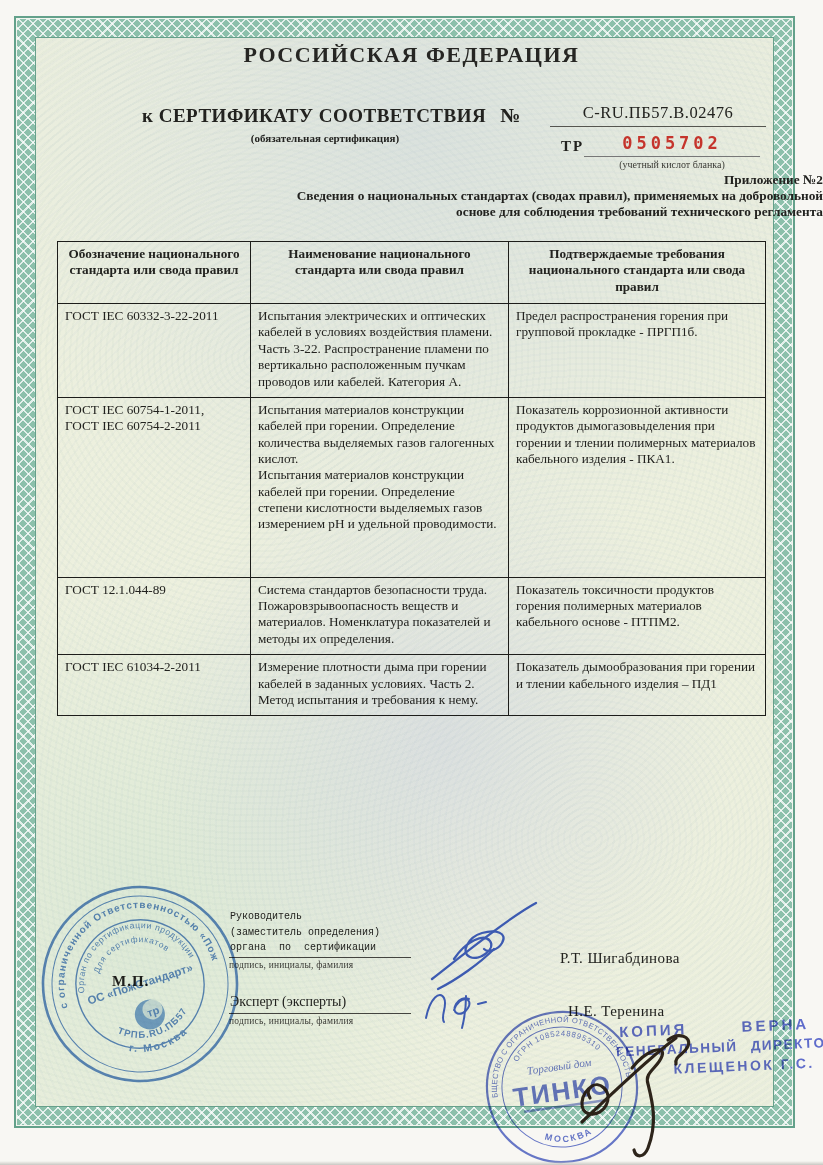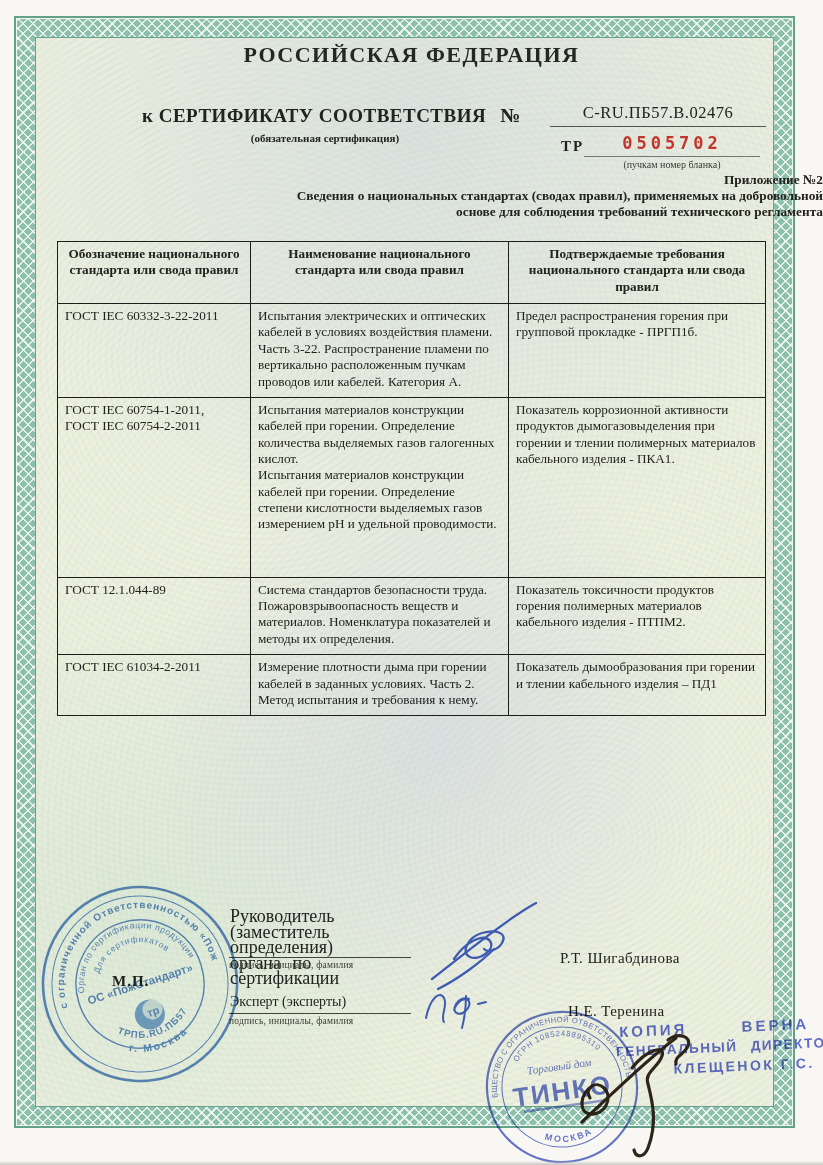--- a/index.html
+++ b/index.html
@@ -51,21 +51,21 @@
   
   table.std{position:absolute; left:57px; top:241px; width:708px; border-collapse:collapse;
     font-size:13.2px; line-height:1.24; table-layout:fixed;}
   table.std th, table.std td{border:1.6px solid #1d1d1a; vertical-align:top; padding:4px 8px 7px 7px;}
   table.std th{font-weight:bold; text-align:center; padding:4px 10px 8px;}
   .c1{width:193px;} .c2{width:258px;} .c3{width:257px;}
   .pre{white-space:pre-line;margin-left:11px;}
   td.dcell{padding-top:6px;}
   tr.r2 td{padding-bottom:44px;}
   
-  .role{left:230px; top:909px; width:200px; font-size:18px; line-height:15.5px;}
+  .role{left:230px; top:909px; width:200px; font-size:10px; line-height:15.5px;font-family:Liberation Mono, monospace;}
   .role .ws{word-spacing:7px;}
   .uline{border-top:1.2px solid #44443f; height:0;}
   .ul-head{left:229px; top:957px; width:182px;}
   .cap{font-size:9.5px; color:#3c3c37; letter-spacing:.2px;}
   .cap-head{left:229px; top:960px; width:200px;}
   .head-name{left:560px; top:950px; font-size:15px; letter-spacing:.4px;}
   .expert-role{left:230px; top:994px; font-size:14px;}
   .ul-expert{left:229px; top:1013px; width:182px;}
   .cap-expert{left:229px; top:1016px; width:200px;}
   .expert-name{left:568px; top:1003px; font-size:15px; letter-spacing:.4px;}
@@ -90,21 +90,21 @@
     <div class="band"></div>
     <div class="interior"></div>
   </div>
 
   <div class="abs ctr b title-country">РОССИЙСКАЯ ФЕДЕРАЦИЯ</div>
   <div class="abs b cert-line"><span>к СЕРТИФИКАТУ СООТВЕТСТВИЯ</span><span class="cert-no-sign">№</span></div>
   <div class="abs ctr cert-number">C-RU.ПБ57.В.02476</div>
   <div class="abs ctr b mandatory">(обязательная сертификация)</div>
   <div class="abs b tr-label">ТР</div>
   <div class="abs ctr b blank-number">0505702</div>
-  <div class="abs ctr blank-caption">(пучкам номер бланка)</div>
+  <div class="abs ctr blank-caption">(учетный кислот бланка)</div>
 
   <div class="abs ctr b subtitle">
     <div>Приложение №2</div>
     <div>Сведения о национальных стандартах (сводах правил), применяемых на добровольной</div>
     <div>основе для соблюдения требований технического регламента</div>
   </div>
 
   <table class="std">
     <colgroup>
         <col class="c1">
@@ -127,21 +127,21 @@
       <tr class="r2">
         <td class="dcell pre">ГОСТ IEC 60754-1-2011,
 ГОСТ IEC 60754-2-2011</td>
         <td class="pre">Испытания материалов конструкции кабелей при горении. Определение количества выделяемых газов галогенных кислот.
 Испытания материалов конструкции кабелей при горении. Определение степени кислотности выделяемых газов измерением pH и удельной проводимости.</td>
         <td class="pre">Показатель коррозионной активности продуктов дымогазовыделения при горении и тлении полимерных материалов кабельного изделия - ПКА1.</td>
       </tr>
       <tr>
         <td class="dcell pre">ГОСТ 12.1.044-89</td>
         <td class="pre">Система стандартов безопасности труда. Пожаровзрывоопасность веществ и материалов. Номенклатура показателей и методы их определения.</td>
-        <td class="pre">Показатель токсичности продуктов горения полимерных материалов кабельного изделия - ПТПМ2.</td>
+        <td class="pre">Показатель токсичности продуктов горения полимерных материалов кабельного основе - ПТПМ2.</td>
       </tr>
       <tr>
         <td class="dcell pre">ГОСТ IEC 61034-2-2011</td>
         <td class="pre">Измерение плотности дыма при горении кабелей в заданных условиях. Часть 2. Метод испытания и требования к нему.</td>
         <td class="pre">Показатель дымообразования при горении и тлении кабельного изделия – ПД1</td>
       </tr>
     </tbody>
   </table>
 
   <div class="abs role">

